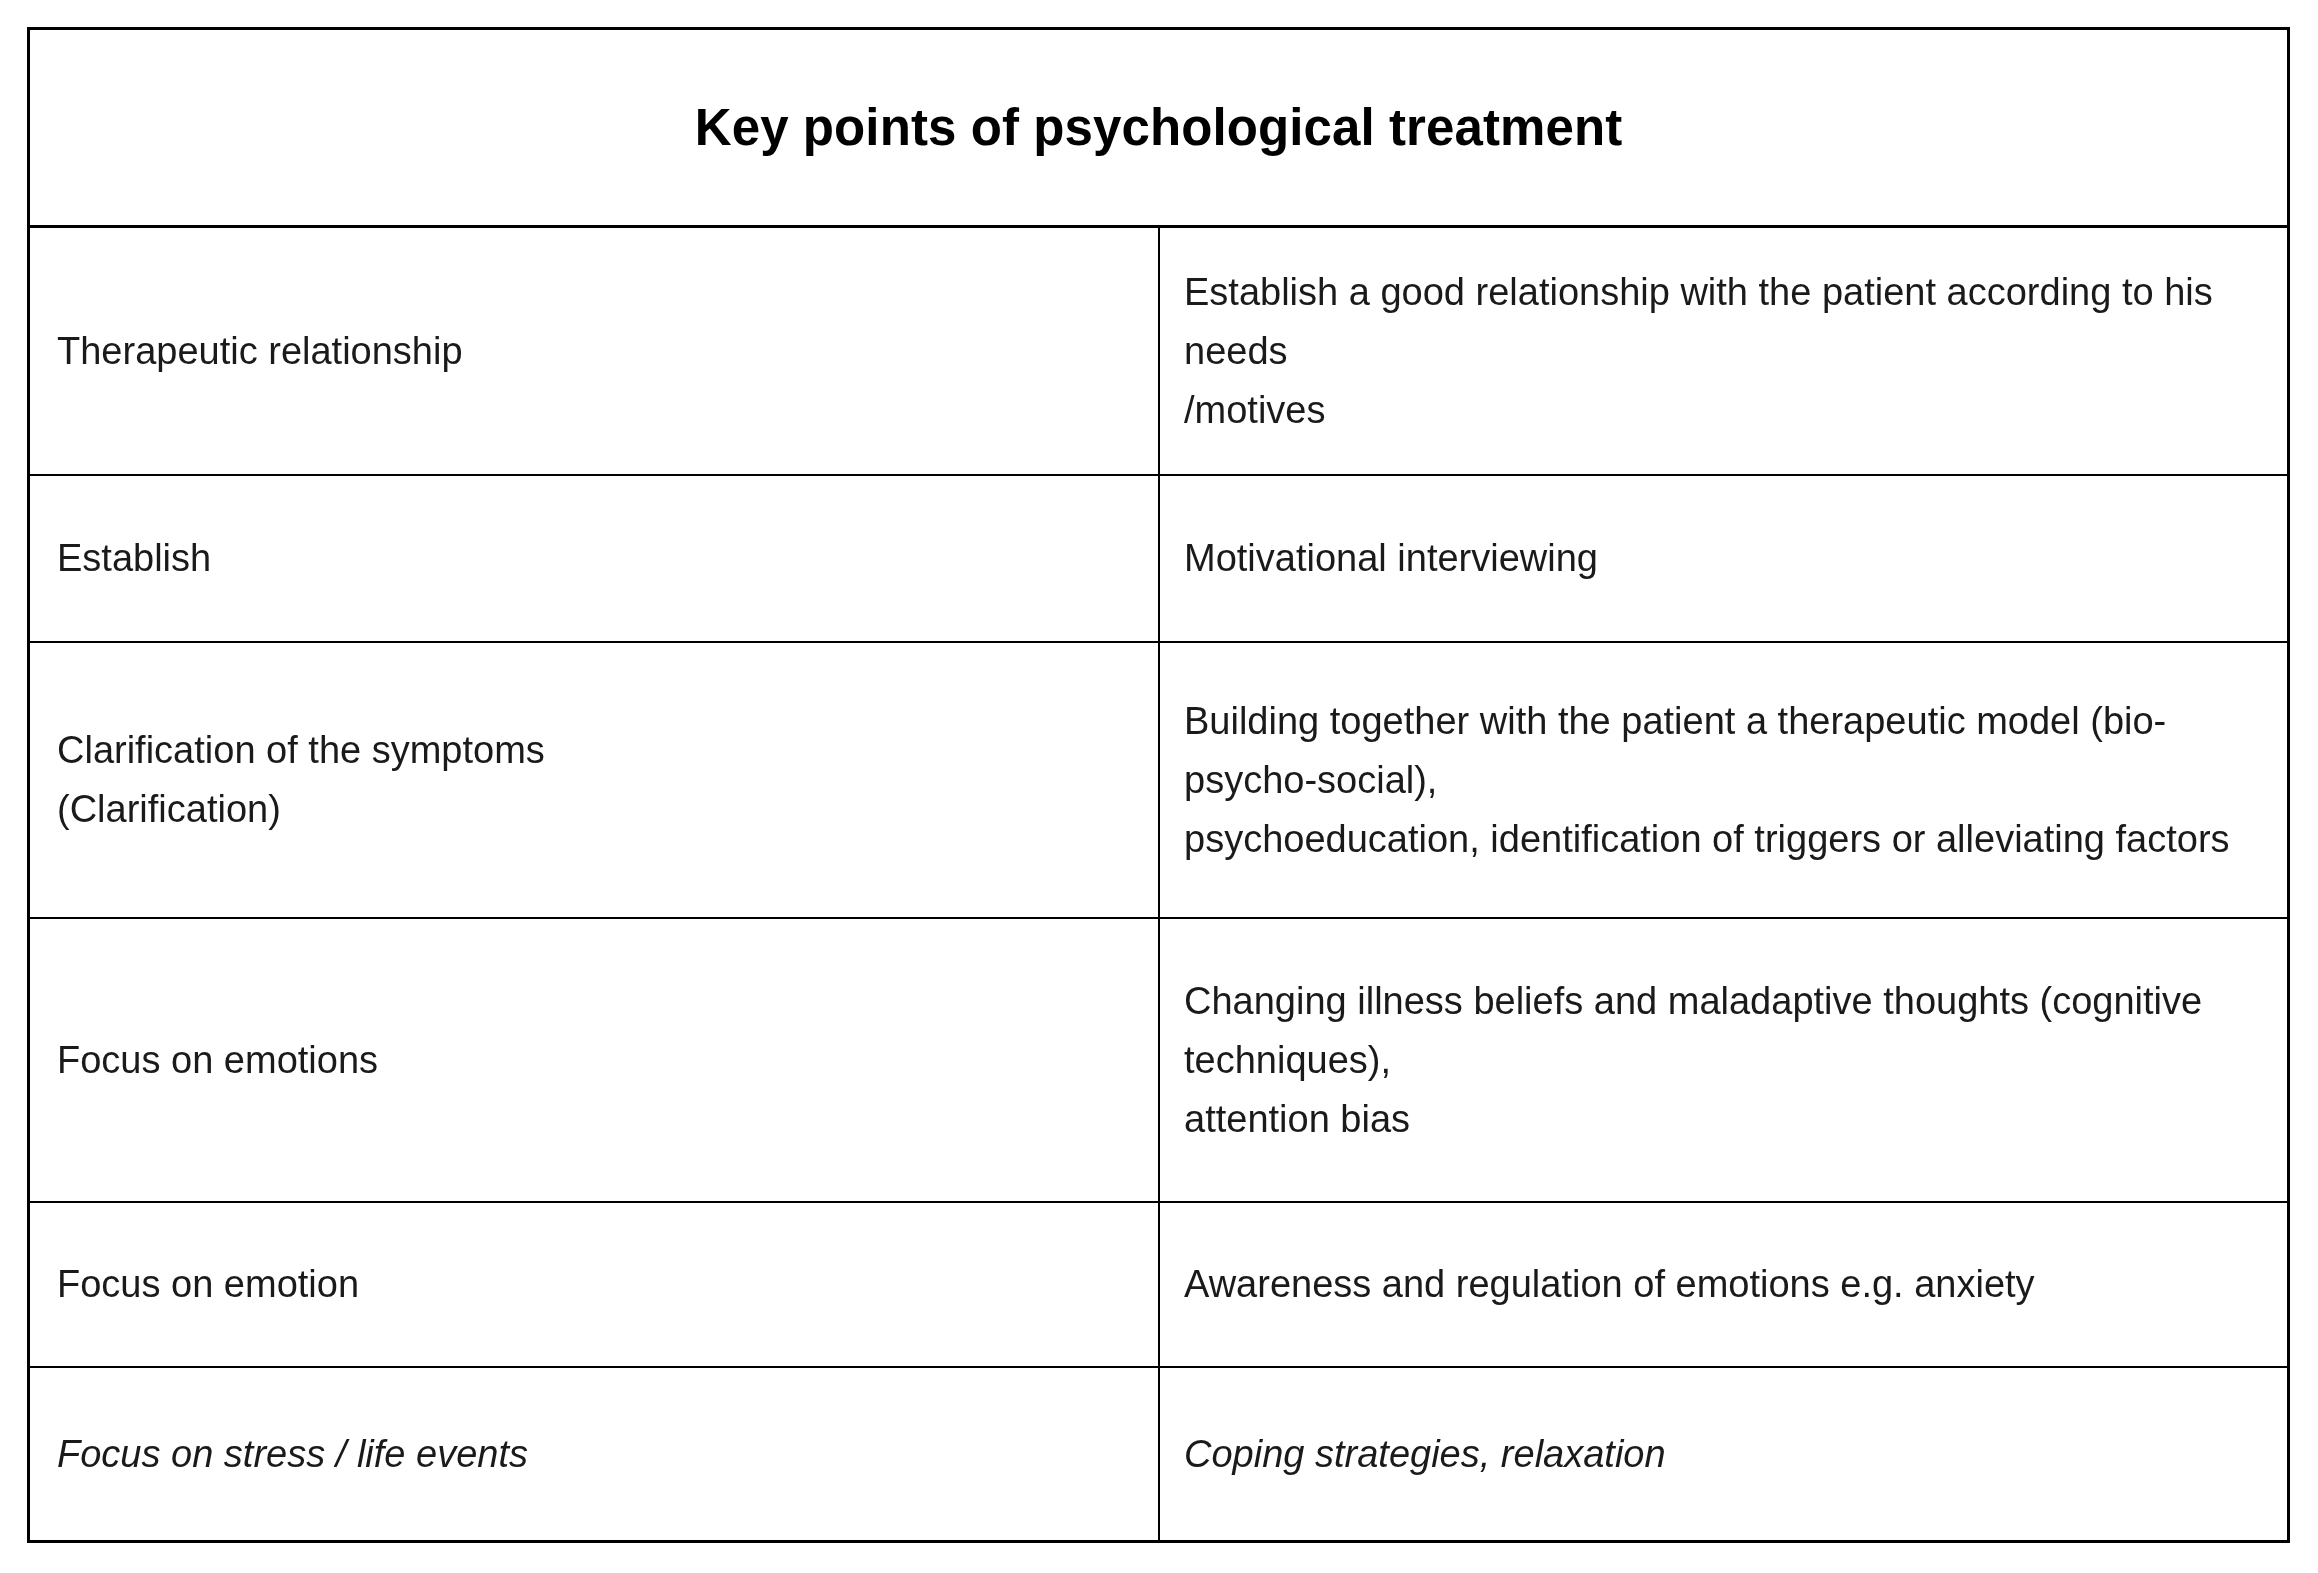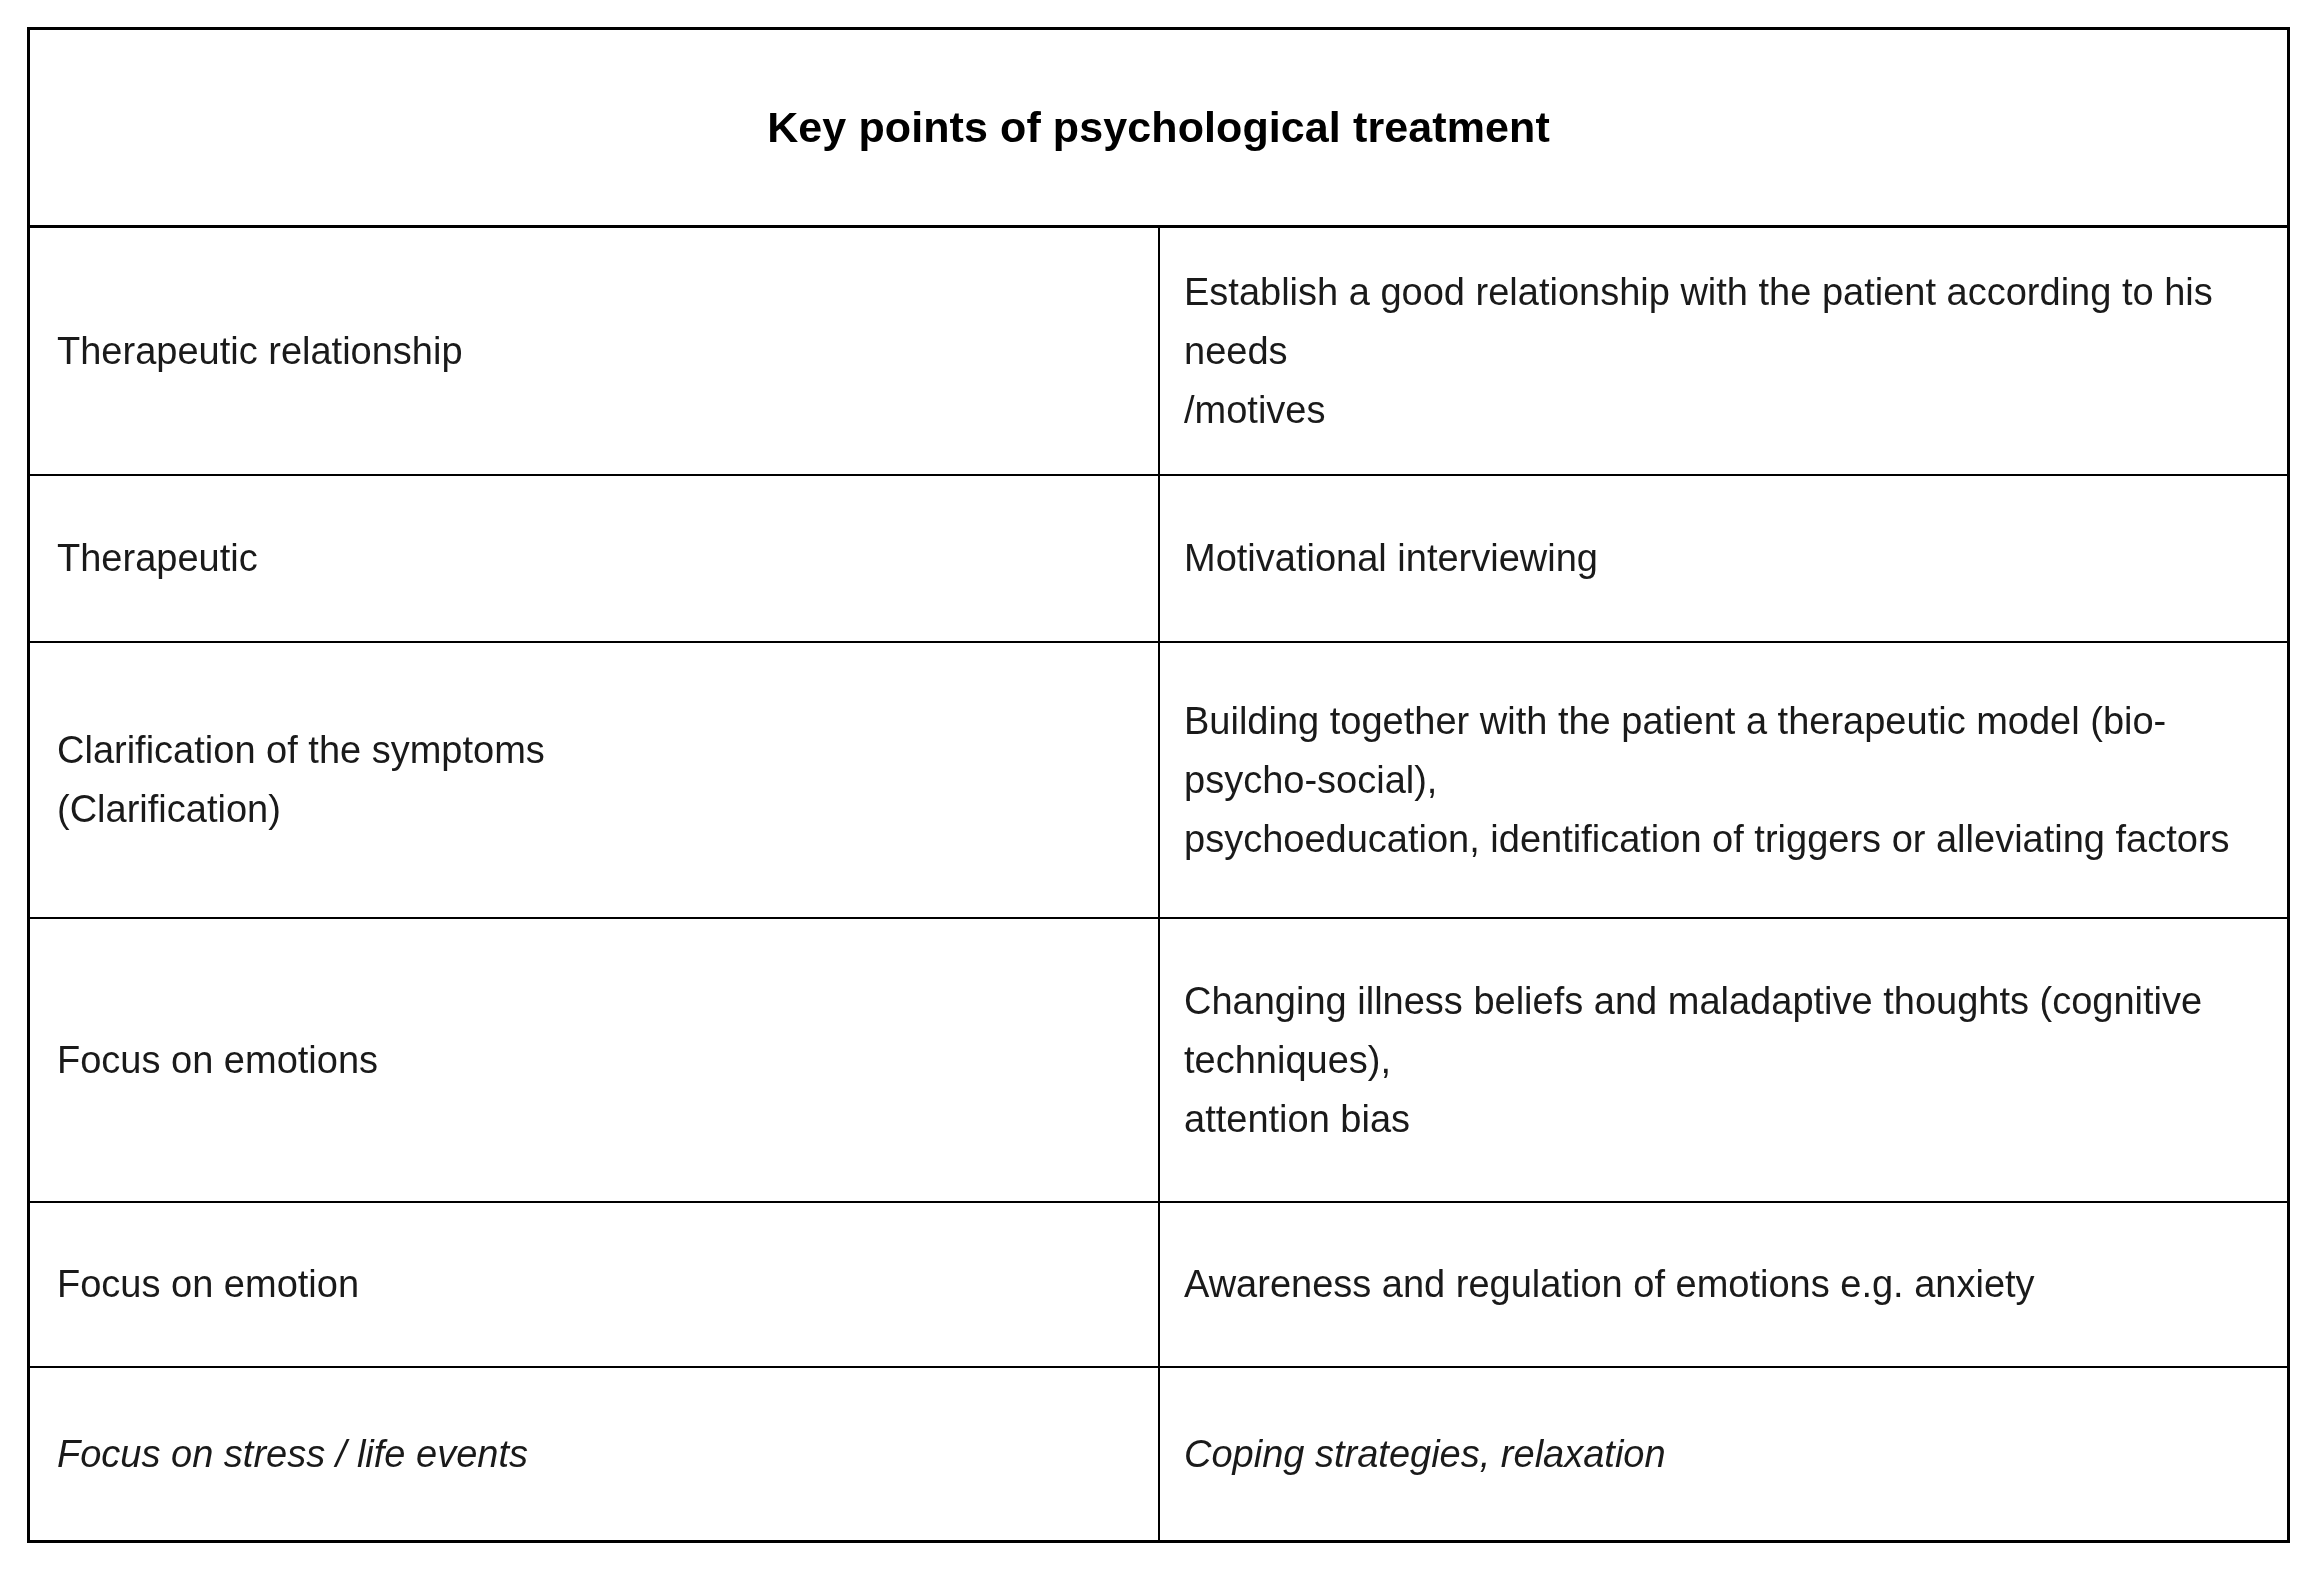--- a/index.html
+++ b/index.html
@@ -72,21 +72,21 @@
     border-right: 3.6px solid #000000;
   }
 
   .title-cell {
     text-align: center;
     vertical-align: middle;
   }
 
   .title-text {
     display: block;
-    font-size: 43px;
+    font-size: 51px;
     font-weight: bold;
     letter-spacing: 0.1px;
     line-height: 1.2;
     color: #000000;
     padding: 0 14.4px;
   }
 
   .cell-text {
     display: block;
     font-size: 38px;
@@ -131,21 +131,21 @@
             <span class="cell-text">Therapeutic relationship</span>
           </td>
           <td class="col-desc">
             <span class="cell-text">Establish a good relationship with the patient according to his needs
 /motives</span>
           </td>
         </tr>
 
         <tr class="r1">
           <td class="col-term">
-            <span class="cell-text">Therapeutic</span>
+            <span class="cell-text">Establish</span>
           </td>
           <td class="col-desc">
             <span class="cell-text">Motivational interviewing</span>
           </td>
         </tr>
 
         <tr class="r2">
           <td class="col-term">
             <span class="cell-text">Clarification of the symptoms
 (Clarification)</span>

